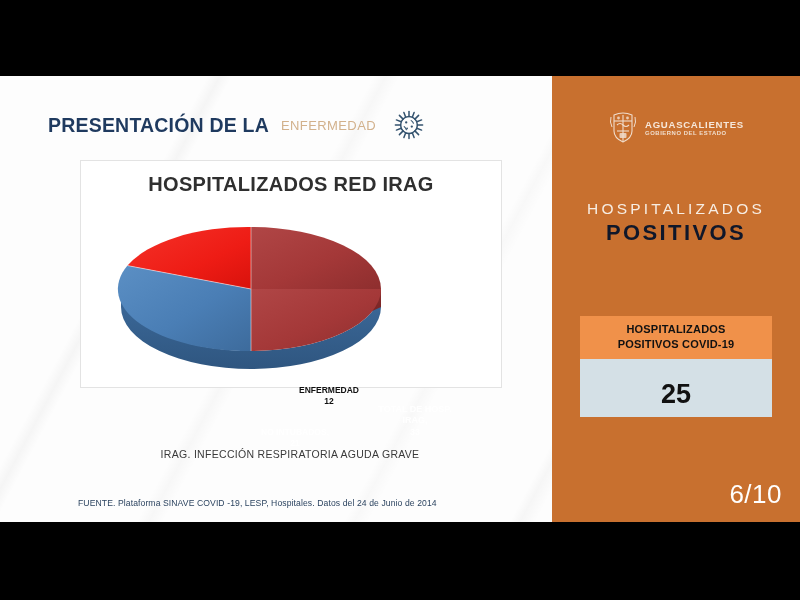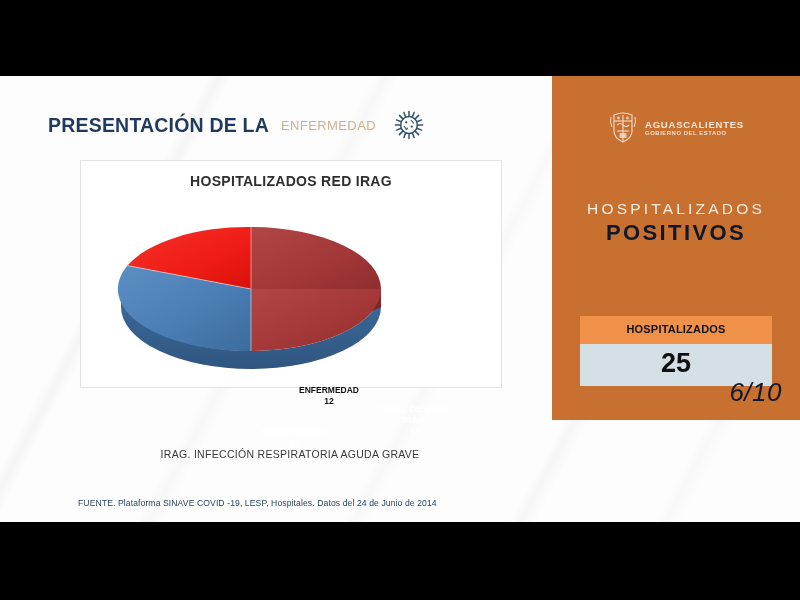--- a/index.html
+++ b/index.html
@@ -33,21 +33,21 @@
   .h-light{font-size:13px;font-weight:400;color:#d2b18c;letter-spacing:.4px;}
   #virus-icon{display:block;margin-left:4px;}
 
   
   #chart-card{
     position:absolute;left:80px;top:160px;width:420px;height:226px;
     background:#ffffff;border:1px solid #e3e3e3;
   }
   #chart-title{
     position:absolute;left:0;right:0;top:12px;text-align:center;
-    font-size:14px;font-weight:bold;color:#2f2f2f;letter-spacing:.3px;
+    font-size:20px;font-weight:bold;color:#2f2f2f;letter-spacing:.3px;
   }
   #pie-wrap{position:absolute;left:0;top:40px;width:420px;height:180px;}
 
   .pie-label{
     position:absolute;text-align:center;line-height:1.25;
     font-weight:bold;pointer-events:none;
   }
   .pl-red   {color:#111111;font-size:8.5px;left:202px;top:224px;width:92px;}
   .pl-blue  {color:#ffffff;font-size:8.5px;left:166px;top:266px;width:96px;}
   .pl-dkred {color:#ffffff;font-size:9px;  left:288px;top:243px;width:92px;}
@@ -57,21 +57,21 @@
     position:absolute;left:80px;top:448px;width:420px;text-align:center;
     font-size:10.5px;color:#3a3a3a;letter-spacing:.3px;
   }
   #source-note{
     position:absolute;left:78px;top:498px;width:440px;
     font-size:8.6px;color:#2c4460;letter-spacing:.1px;
   }
 
   
   #side-panel{
-    position:absolute;left:552px;top:76px;width:248px;height:344px;
+    position:absolute;left:552px;top:76px;width:248px;height:446px;
     background:#c8702f;overflow:hidden;
   }
   #gov-logo{
     position:absolute;left:0;right:0;top:32px;
     display:flex;align-items:center;justify-content:center;gap:7px;
   }
   #gov-text{display:flex;flex-direction:column;line-height:1.05;}
   #gov-name{font-size:9.6px;font-weight:bold;color:#f6e7da;letter-spacing:.7px;}
   #gov-sub{font-size:5.9px;font-weight:bold;color:#f0ddcd;letter-spacing:.55px;}
 
@@ -83,26 +83,26 @@
     position:absolute;left:28px;top:240px;width:192px;
     border:1px solid #b4succ;
   }
   #stat-header{
     background:#f0914a;color:#111111;text-align:center;
     font-size:11px;font-weight:bold;line-height:1.35;padding:6px 4px 7px;
     letter-spacing:.2px;
   }
   #stat-value{
     background:#d4e0e6;color:#111111;text-align:center;
-    font-size:27px;font-weight:bold;padding:4px 0 7px;
+    font-size:27px;font-weight:bold;padding:20px 0 7px;
   }
 
   #page-num{
     position:absolute;right:18px;bottom:12px;
-    font-size:26px;font-weight:400;color:#0f172a;letter-spacing:.5px;font-style:italic;
+    font-size:26px;font-weight:400;color:#ffffff;letter-spacing:.5px;
   }
 </style>
 </head>
 <body>
 
 <div id="stage">
 
   <div id="slide">
     <div class="sheen"></div>
   </div>
@@ -240,20 +240,21 @@
     </div>
 
     <div id="panel-head">
       <div id="panel-line1">HOSPITALIZADOS</div>
       <div id="panel-line2">POSITIVOS</div>
     </div>
 
     <div id="stat-box">
       <div id="stat-header">
         <div>HOSPITALIZADOS</div>
+        <div>POSITIVOS COVID-19</div>
       </div>
       <div id="stat-value">25</div>
     </div>
 
     <div id="page-num">6/10</div>
   </div>
 
 </div>
 
 </body></html>

